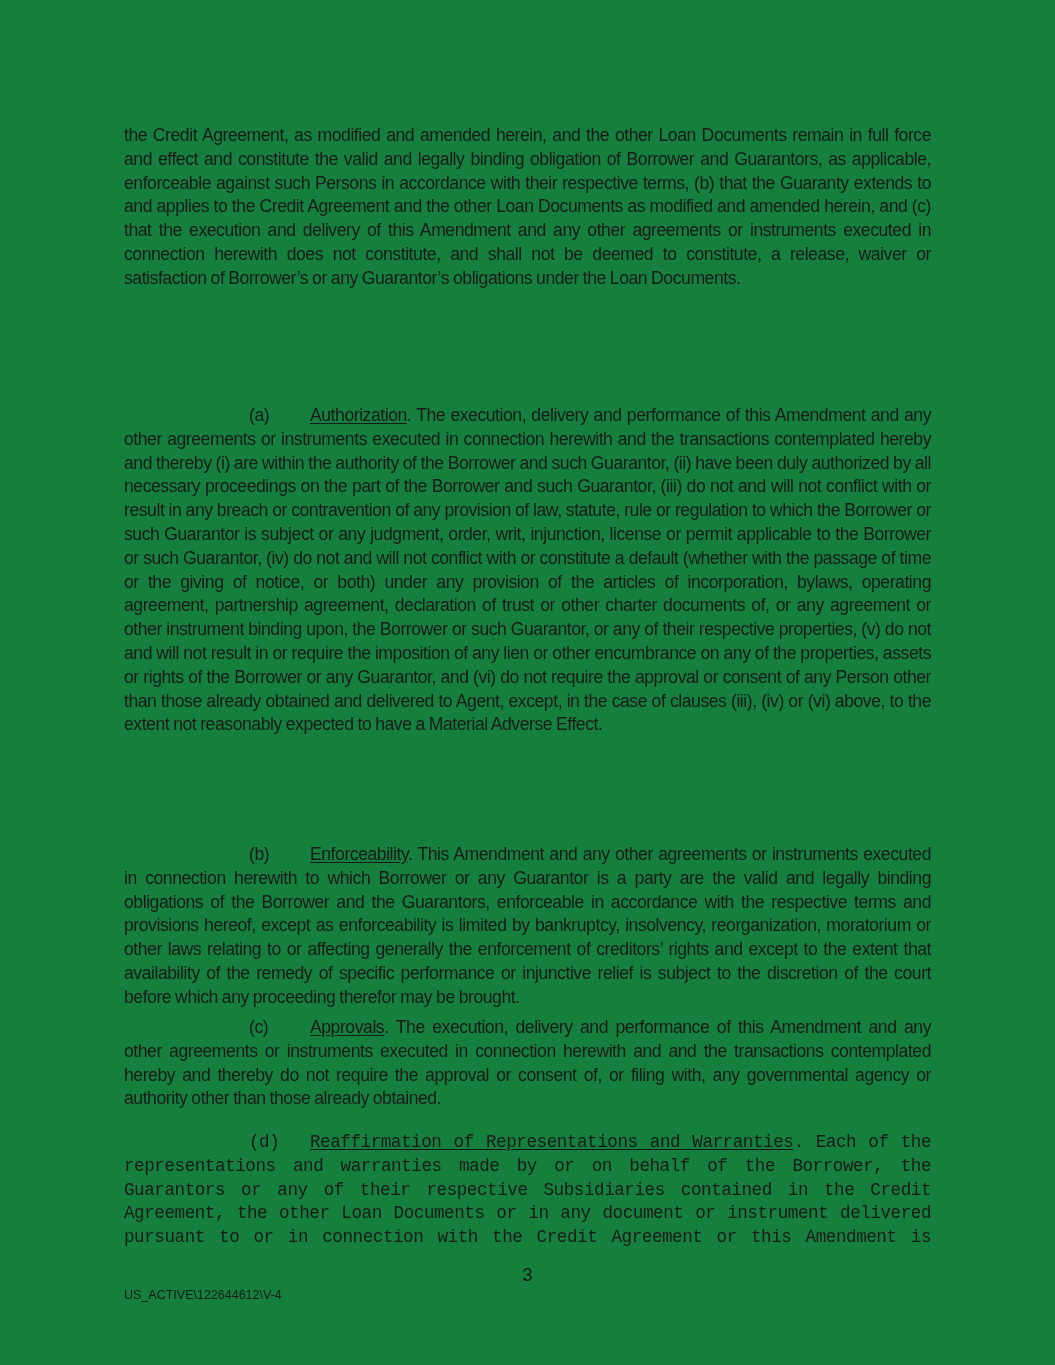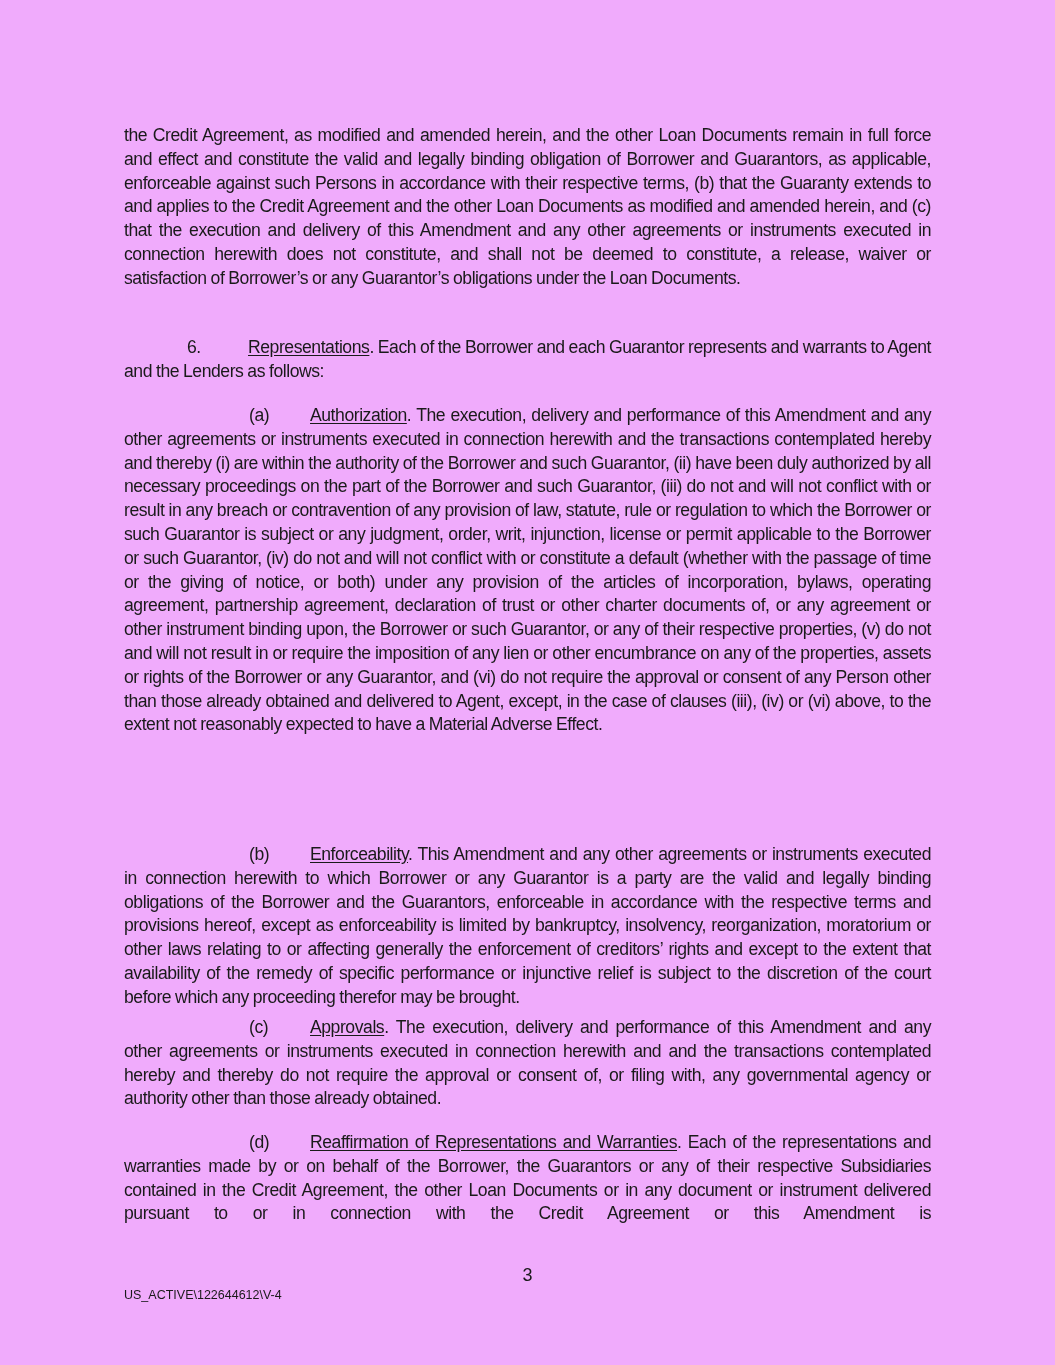--- a/index.html
+++ b/index.html
@@ -13,21 +13,21 @@
       position: relative;
       overflow: hidden;
       font-family: "Liberation Sans", sans-serif;
       color: #1a1a1a;
     }
     .page {
       position: absolute;
       left: 0; top: 0;
       width: 1055px;
       height: 1365px;
-      background: #f0abfc;
+      background: #15803d;
     }
     .body-text {
       position: absolute;
       left: 124px;
       width: 807px;
       font-size: 17.6px;
       line-height: 23.8px;
       letter-spacing: -0.45px;
       word-spacing: -0.5px;
     }
@@ -45,21 +45,21 @@
     }
     .heading {
       text-decoration: underline;
       text-underline-offset: 2px;
     }
     #p1 { top: 124px; }
     #p2 { top: 336px; }
     #p3 { top: 404px; }
     #p4 { top: 843px; }
     #p5 { top: 1016px; }
-    #p6 { top: 1131px; }
+    #p6 { top: 1131px; font-family: Liberation Mono, monospace; }
     .page-number {
       position: absolute;
       top: 1264px;
       left: 0;
       width: 1055px;
       text-align: center;
       font-size: 18px;
       line-height: 22px;
     }
     .doc-id {
@@ -73,23 +73,20 @@
   </style>
 </head>
 <body>
 
 <div class="page">
 
   <div class="body-text" id="p1">
     <p class="para">the Credit Agreement, as modified and amended herein, and the other Loan Documents remain in full force and effect and constitute the valid and legally binding obligation of Borrower and Guarantors, as applicable, enforceable against such Persons in accordance with their respective terms, (b) that the Guaranty extends to and applies to the Credit Agreement and the other Loan Documents as modified and amended herein, and (c) that the execution and delivery of this Amendment and any other agreements or instruments executed in connection herewith does not constitute, and shall not be deemed to constitute, a release, waiver or satisfaction of Borrower’s or any Guarantor’s obligations under the Loan Documents.</p>
   </div>
 
-  <div class="body-text" id="p2">
-    <p class="para indent1"><span class="num">6.</span><span class="heading">Representations</span><span>.  Each of the Borrower and each Guarantor represents and warrants to Agent and the Lenders as follows:</span></p>
-  </div>
 
   <div class="body-text" id="p3">
     <p class="para indent2"><span class="num">(a)</span><span class="heading">Authorization</span><span>.  The execution, delivery and performance of this Amendment and any other agreements or instruments executed in connection herewith and the transactions contemplated hereby and thereby (i) are within the authority of the Borrower and such Guarantor, (ii) have been duly authorized by all necessary proceedings on the part of the Borrower and such Guarantor, (iii) do not and will not conflict with or result in any breach or contravention of any provision of law, statute, rule or regulation to which the Borrower or such Guarantor is subject or any judgment, order, writ, injunction, license or permit applicable to the Borrower or such Guarantor, (iv) do not and will not conflict with or constitute a default (whether with the passage of time or the giving of notice, or both) under any provision of the articles of incorporation, bylaws, operating agreement, partnership agreement, declaration of trust or other charter documents of, or any agreement or other instrument binding upon, the Borrower or such Guarantor, or any of their respective properties, (v) do not and will not result in or require the imposition of any lien or other encumbrance on any of the properties, assets or rights of the Borrower or any Guarantor, and (vi) do not require the approval or consent of any Person other than those already obtained and delivered to Agent, except, in the case of clauses (iii), (iv) or (vi) above, to the extent not reasonably expected to have a Material Adverse Effect.</span></p>
   </div>
 
   <div class="body-text" id="p4">
     <p class="para indent2"><span class="num">(b)</span><span class="heading">Enforceability</span><span>.  This Amendment  and any other agreements or instruments executed in connection herewith to which Borrower or any Guarantor is a party are the valid and legally binding obligations of the Borrower and the Guarantors, enforceable in accordance with the respective terms and provisions hereof, except as enforceability is limited by bankruptcy, insolvency, reorganization, moratorium or other laws relating to or affecting generally the enforcement of creditors’ rights and except to the extent that availability of the remedy of specific performance or injunctive relief is subject to the discretion of the court before which any proceeding therefor may be brought.</span></p>
   </div>
 
   <div class="body-text" id="p5">

